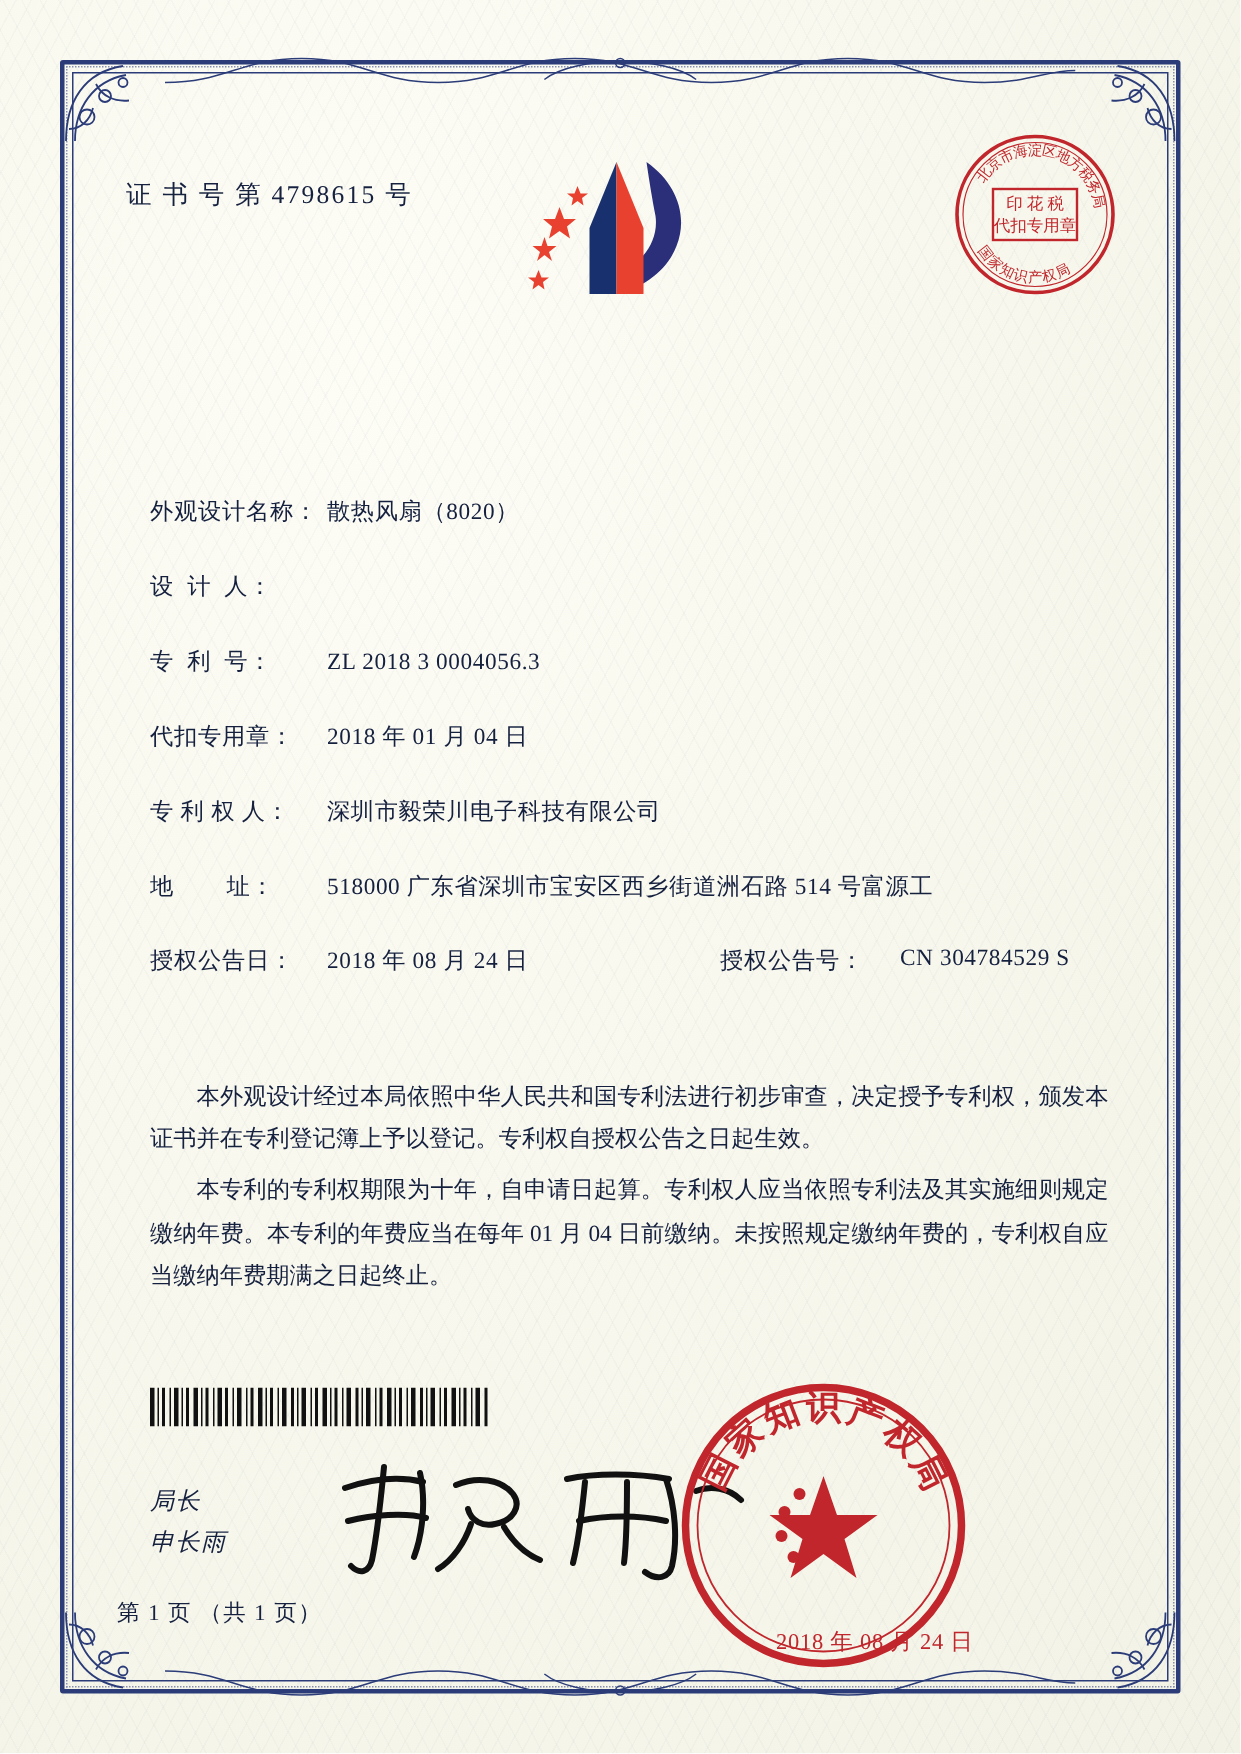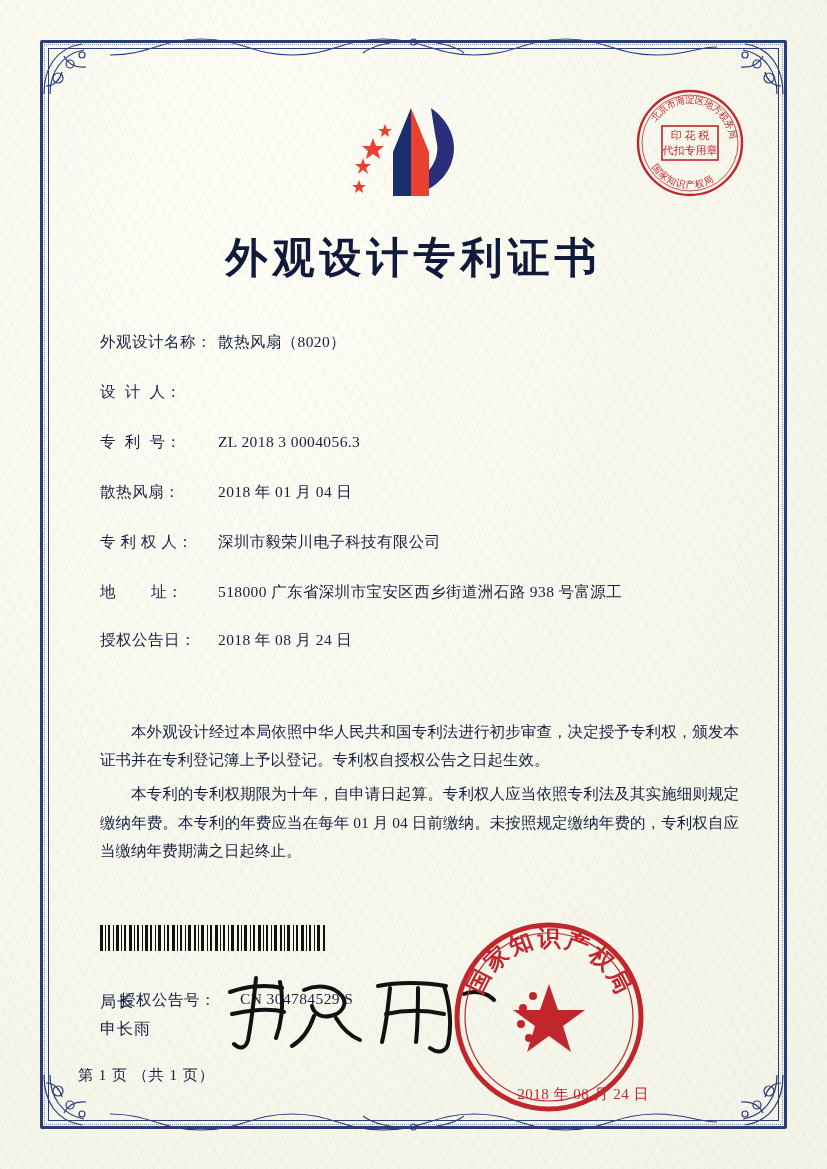--- a/index.html
+++ b/index.html
@@ -156,21 +156,20 @@
     display: block;
     margin-top: 5px;
   }
 
   .pub-row {
     display: flex;
     align-items: flex-start;
     margin-bottom: 18px;
     font-size: 15.5px;
     color: #15203f;
-    flex-direction: column;
   }
   .pub-left { width: 360px; flex: 0 0 360px; display: flex; }
   .pub-right { flex: 1; display: flex; margin-left: 20px; }
   .pub-left .field-label { width: 118px; flex: 0 0 118px; }
   .pub-right .field-label { width: 120px; flex: 0 0 120px; }
 
   .paragraphs {
     position: absolute;
     top: 638px;
     left: 22px;
@@ -195,20 +194,21 @@
   .barcode svg { width: 100%; height: 100%; display: block; }
 
   .signature-block {
     position: absolute;
     left: 22px;
     top: 908px;
     font-size: 16px;
     line-height: 1.7;
     color: #15203f;
     letter-spacing: 1px;
+    font-style: italic;
   }
 
   .handwriting {
     position: absolute;
     left: 140px;
     top: 890px;
     width: 290px;
     height: 86px;
   }
   .handwriting svg { width: 100%; height: 100%; display: block; }
@@ -309,20 +309,21 @@
   <div class="edge-bottom">
     <svg viewBox="0 0 600 26" preserveAspectRatio="none" fill="none" stroke="currentColor" stroke-width="1">
       <path d="M0 22 C40 22 50 6 90 6 C130 6 140 22 180 22 C220 22 230 6 270 6 C310 6 320 22 360 22 C400 22 410 6 450 6 C490 6 500 22 540 22 C570 22 580 14 600 14"></path>
       <path d="M250 20 C270 4 330 4 350 20"></path>
       <circle cx="300" cy="9" r="3"></circle>
     </svg>
   </div>
 
   <div class="content">
 
+    <div class="cert-no">证 书 号 第 4798615 号</div>
 
     <div class="logo">
       <svg viewBox="0 0 150 115">
         <path d="M92 8 C112 22 120 44 112 64 C106 80 90 92 72 96 L80 78 C92 72 100 58 98 44 C96 34 94 22 92 8 Z" fill="#2b2f7a"></path>
         <path d="M72 8 L72 96 L54 96 L54 52 Z" fill="#18306e"></path>
         <path d="M72 8 L90 52 L90 96 L72 96 Z" fill="#e8412f"></path>
         <polygon points="34,38 37,46 45,46 39,51 41,59 34,54 27,59 29,51 23,46 31,46" fill="#e8412f"></polygon>
         <polygon points="24,58 26,64 32,64 27,68 29,74 24,70 19,74 21,68 16,64 22,64" fill="#e8412f"></polygon>
         <polygon points="20,80 22,85 27,85 23,88 24,93 20,90 16,93 17,88 13,85 18,85" fill="#e8412f"></polygon>
         <polygon points="46,24 48,29 53,29 49,32 50,37 46,34 42,37 43,32 39,29 44,29" fill="#e8412f"></polygon>
@@ -354,52 +355,51 @@
           <text x="61" y="106" text-anchor="middle" transform="rotate(39 61 61)">家</text>
           <text x="61" y="106" text-anchor="middle" transform="rotate(26 61 61)">知</text>
           <text x="61" y="106" text-anchor="middle" transform="rotate(13 61 61)">识</text>
           <text x="61" y="106" text-anchor="middle" transform="rotate(0 61 61)">产</text>
           <text x="61" y="106" text-anchor="middle" transform="rotate(-13 61 61)">权</text>
           <text x="61" y="106" text-anchor="middle" transform="rotate(-26 61 61)">局</text>
         </g>
       </svg>
     </div>
 
-    <div class="title">外观设计专利证书</div>
 
     <div class="fields">
 
       <div class="field-row">
         <div class="field-label">外观设计名称：</div>
         <div class="field-value">散热风扇（8020）</div>
       </div>
 
       <div class="field-row">
         <div class="field-label">设  计  人：</div>
       </div>
 
       <div class="field-row">
         <div class="field-label">专  利  号：</div>
         <div class="field-value">ZL 2018 3 0004056.3</div>
       </div>
 
       <div class="field-row">
-        <div class="field-label">散热风扇：</div>
+        <div class="field-label">代扣专用章：</div>
         <div class="field-value">2018 年 01 月 04 日</div>
       </div>
 
       <div class="field-row">
         <div class="field-label">专 利 权 人：</div>
         <div class="field-value">深圳市毅荣川电子科技有限公司</div>
       </div>
 
       <div class="field-row">
         <div class="field-label">地        址：</div>
         <div class="field-value">
-          <span>518000 广东省深圳市宝安区西乡街道洲石路 938 号富源工</span>
+          <span>518000 广东省深圳市宝安区西乡街道洲石路 514 号富源工</span>
         </div>
       </div>
 
       <div class="pub-row">
         <div class="pub-left">
           <div class="field-label">授权公告日：</div>
           <div class="field-value">2018 年 08 月 24 日</div>
         </div>
         <div class="pub-right">
           <div class="field-label">授权公告号：</div>

